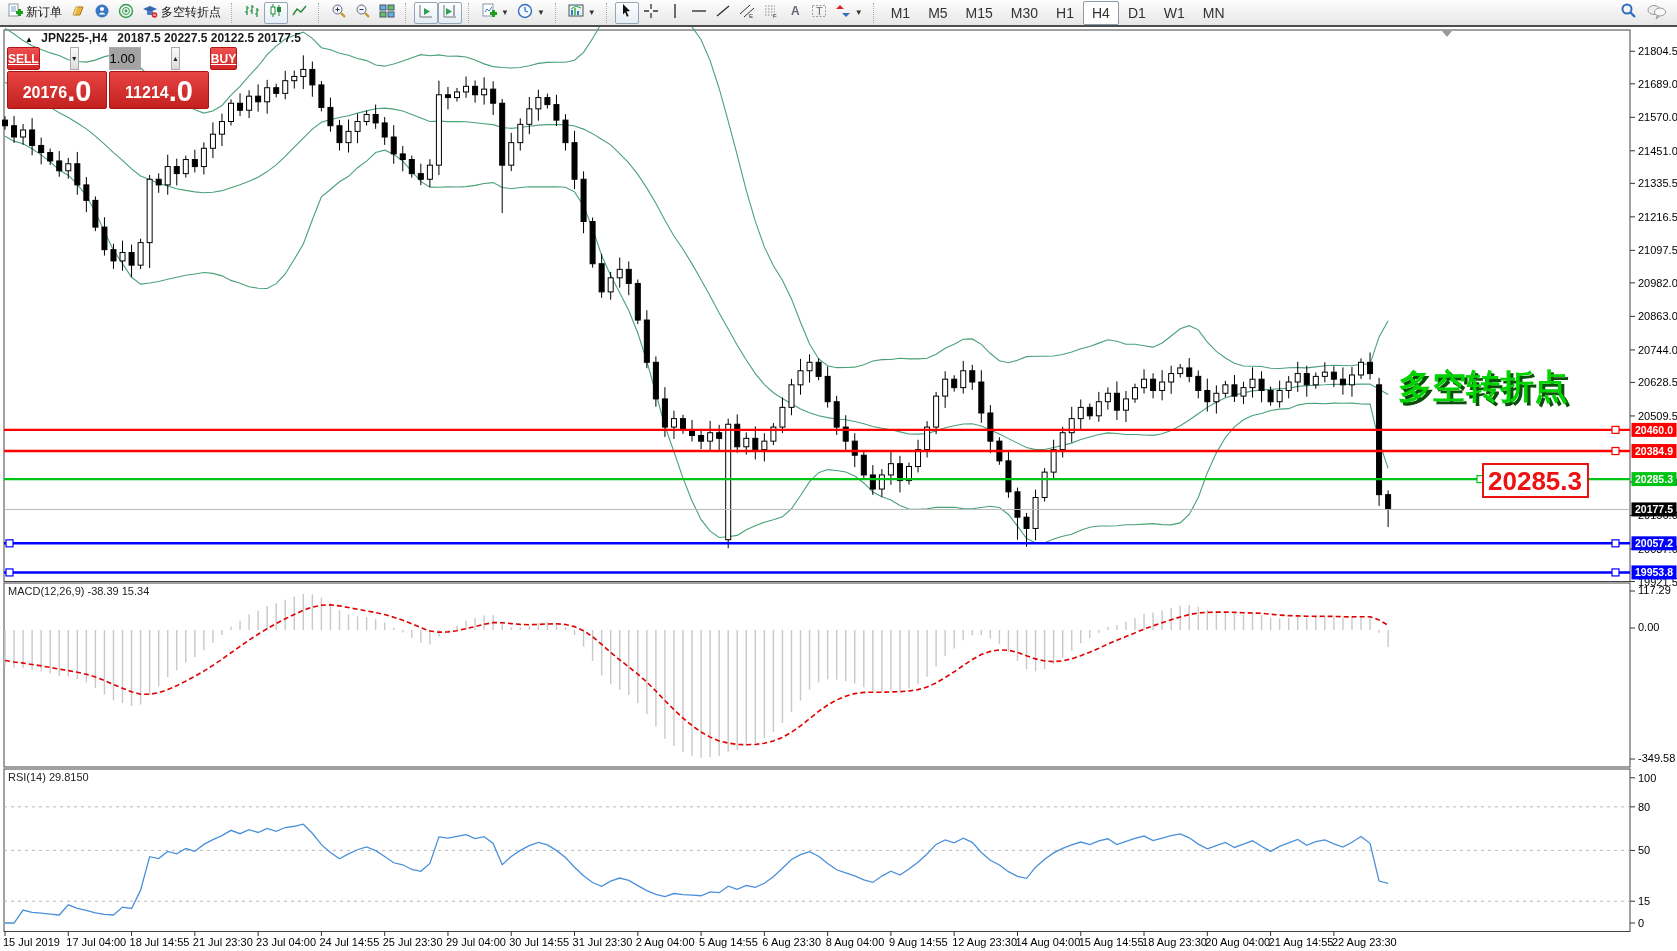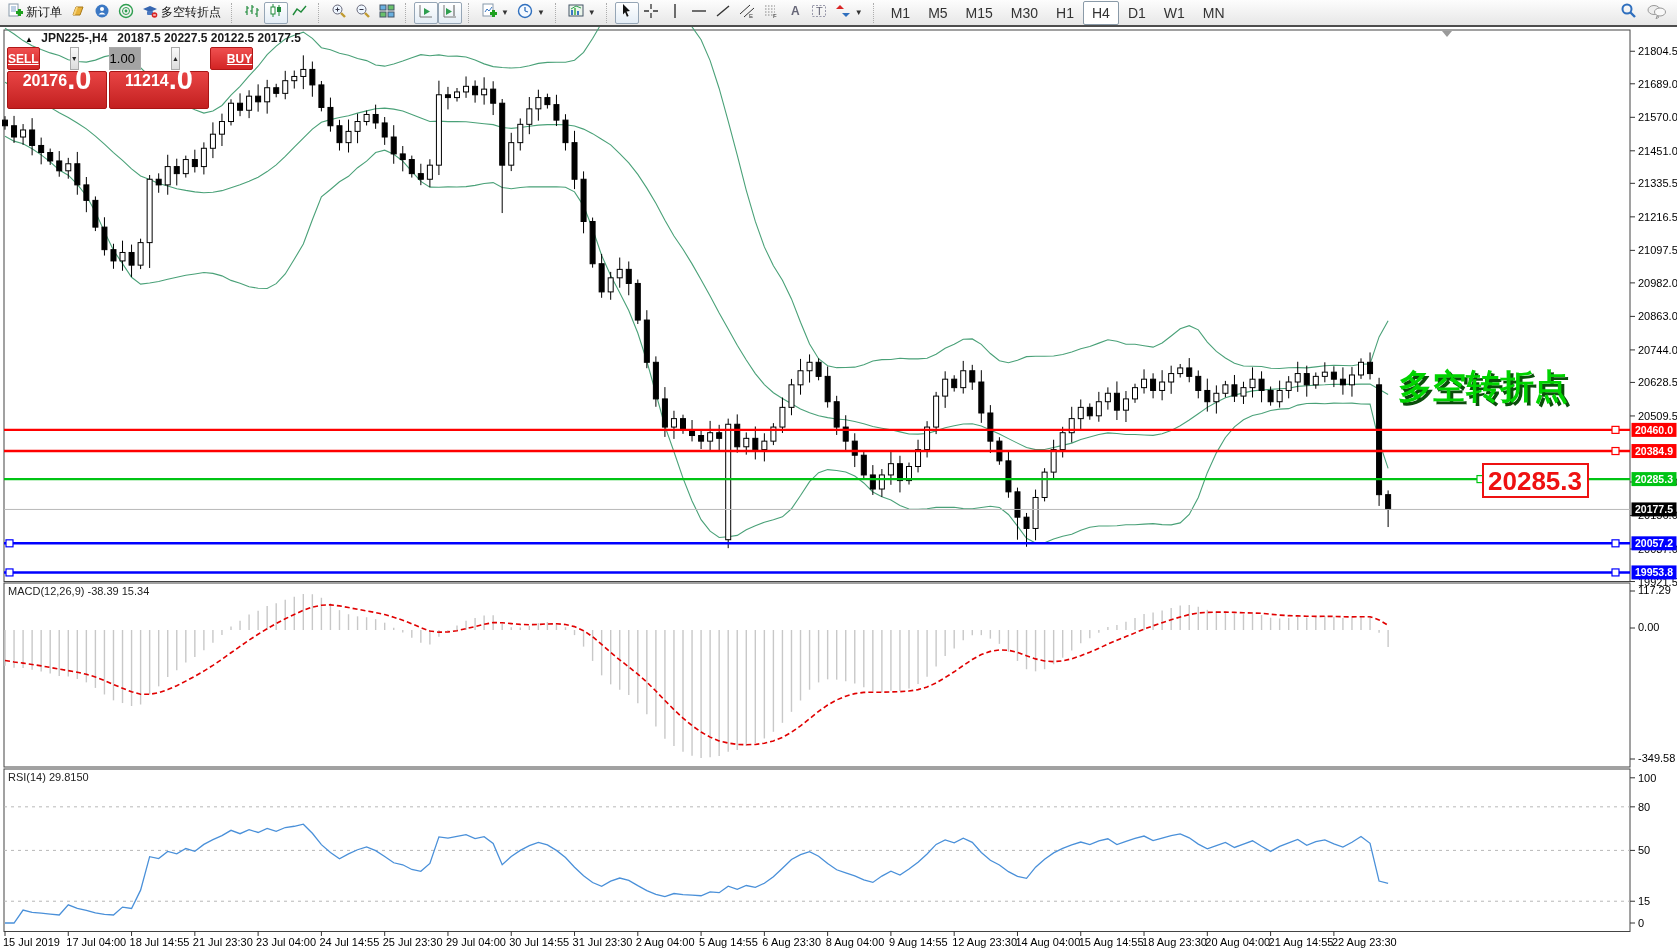--- a/index.html
+++ b/index.html
@@ -24,28 +24,28 @@
   svg.chartsvg{position:absolute;left:0;top:0;z-index:1;}
   .chart-title{position:absolute;left:25px;top:31px;z-index:6;font-size:12px;font-weight:bold;color:#1a1a1a;white-space:nowrap;}
   .chart-title .tri{font-size:8px;margin-right:5px;color:#000;}
 
   .panel{position:absolute;left:7px;top:47px;width:202px;z-index:6;}
   .row1{display:flex;height:23px;gap:30px;}
   .btn-red{background:linear-gradient(#ef5050,#d32424);color:#fff;font-weight:bold;font-size:12px;
     display:flex;align-items:center;justify-content:center;text-decoration:underline;
     border:1px solid #b01818;box-sizing:border-box;border-radius:2px;}
   .sellb{width:50px;}
-  .buyb{width:48px;padding-left:16px;}
+  .buyb{width:48px;}
   .spin{width:16px;background:linear-gradient(#fafafa,#dcdcdc);border:1px solid #aaa;box-sizing:border-box;
     font-size:7px;color:#222;display:flex;align-items:center;justify-content:center;}
   .vol{width:72px;background:#a3a3a3;border:1px solid #aaa;box-sizing:border-box;font-size:13px;
     display:flex;align-items:center;justify-content:flex-end;padding-right:5px;color:#000;}
   .row2{display:flex;height:38px;margin-top:1px;gap:2px;}
   .pricebox{flex:1;background:linear-gradient(#e84444,#c32020);border:1px solid #a81515;box-sizing:border-box;
-    color:#fff;display:flex;align-items:flex-end;justify-content:center;padding-bottom:14px;border-radius:2px;}
+    color:#fff;display:flex;align-items:flex-end;justify-content:center;padding-bottom:2px;border-radius:2px;}
   .pmain{font-size:16px;font-weight:bold;line-height:26px;}
   .pbig{font-size:29px;font-weight:bold;line-height:29px;}
 </style>
 </head>
 <body>
 
 <div class="wrap">
 
   <div class="toolbar">
     <div class="tb">

